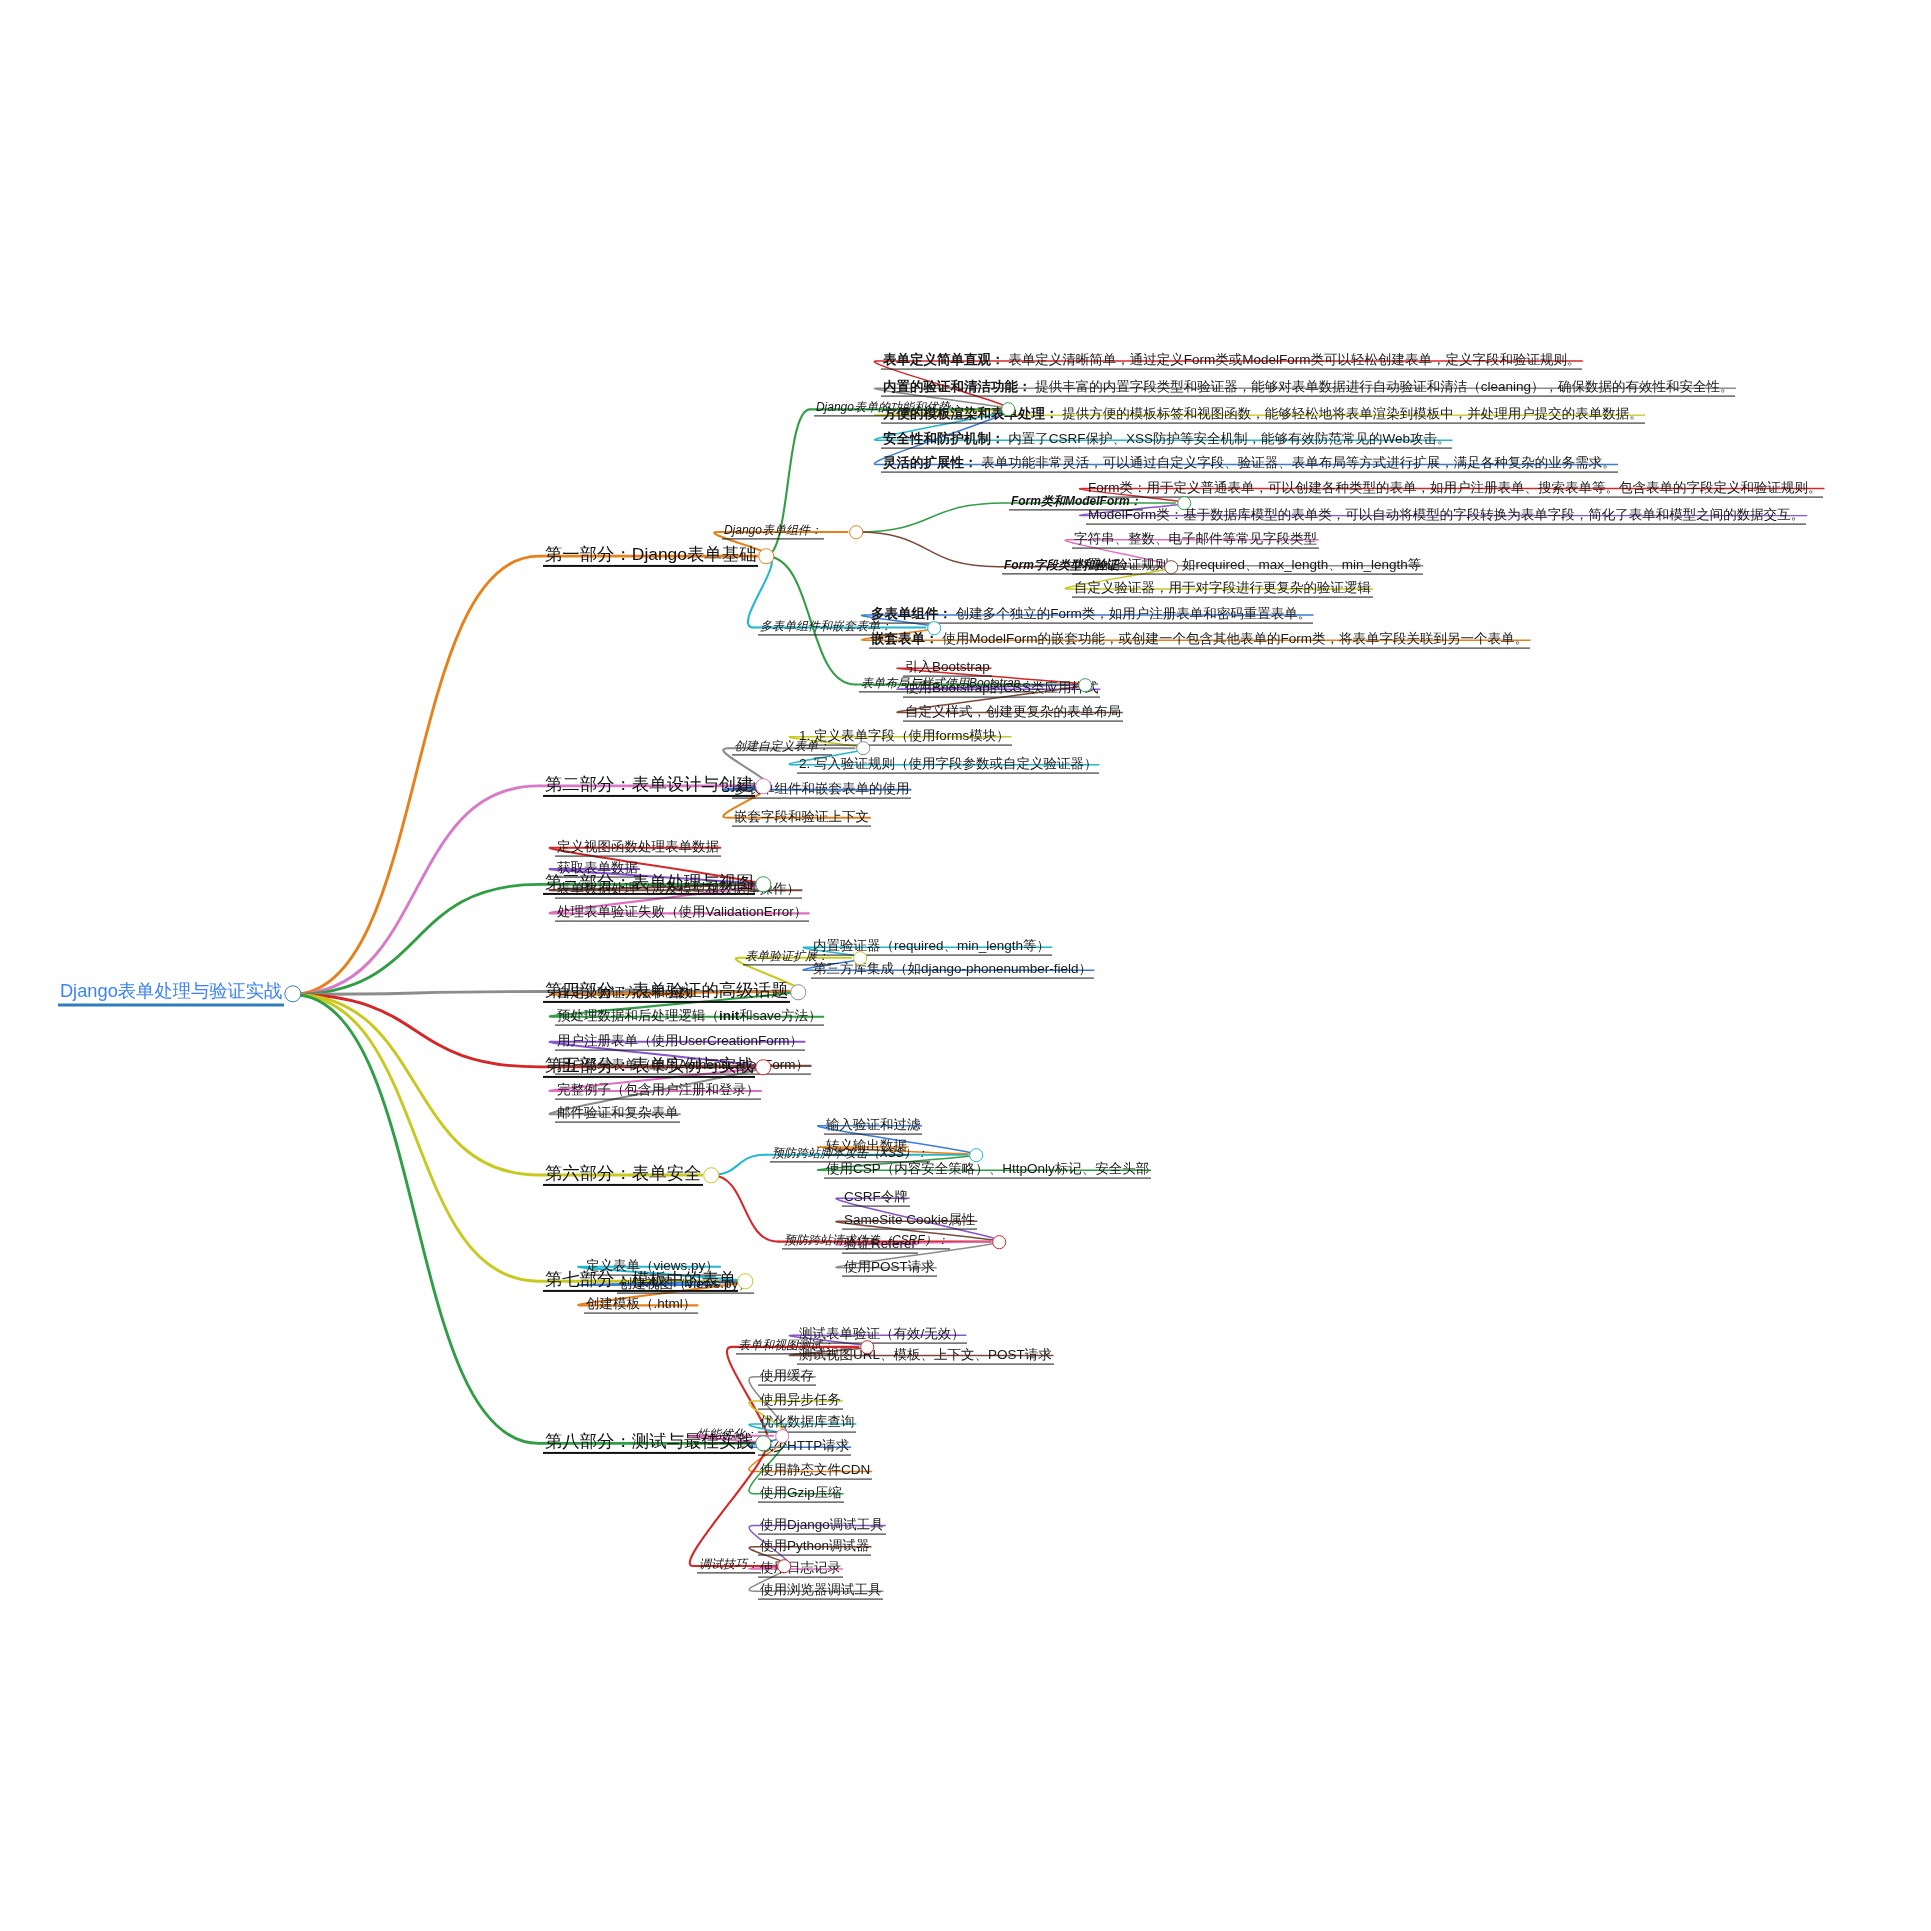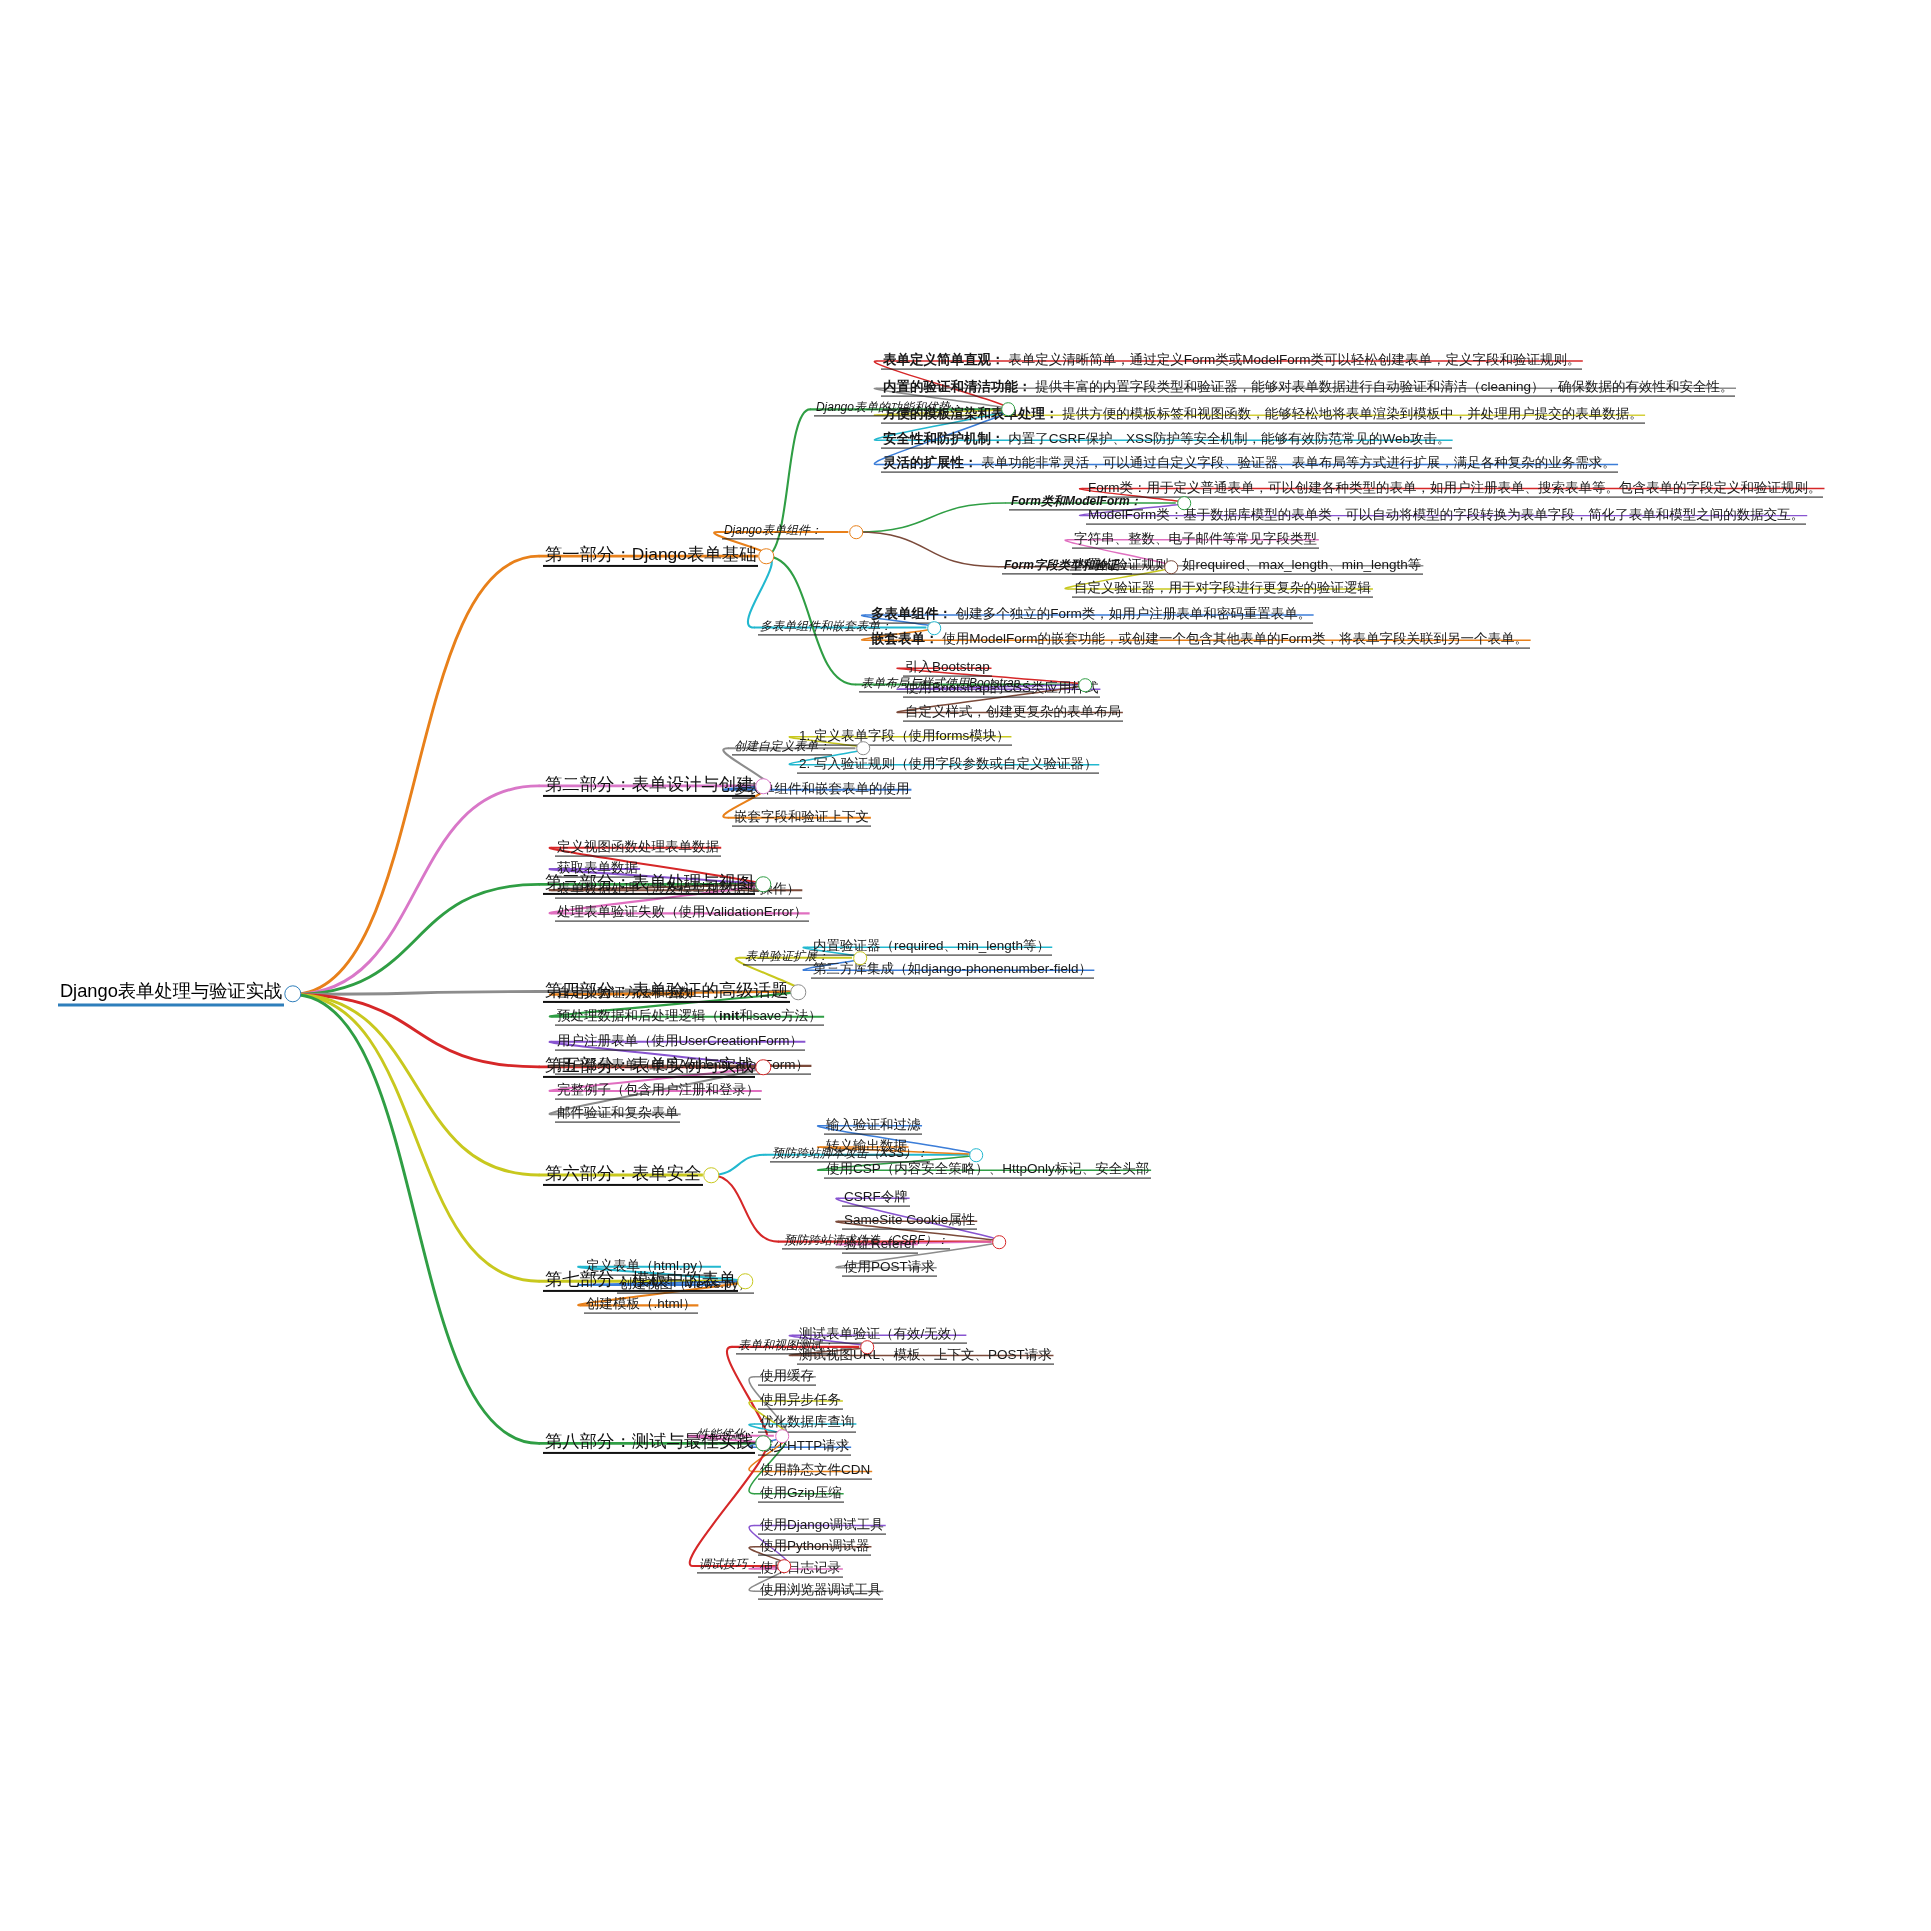--- a/index.html
+++ b/index.html
@@ -5,21 +5,21 @@
   html,body{margin:0;padding:0;background:#ffffff;}
   body{width:1931px;height:1931px;font-family:"Liberation Sans","DejaVu Sans",sans-serif;overflow:hidden;}
   #stage{position:relative;width:1931px;height:1931px;}
   svg#wires{position:absolute;left:0;top:0;width:1931px;height:1931px;pointer-events:none;}
 
   .node{position:absolute;white-space:nowrap;color:#1a1a1a;line-height:1.1;
         transform:translateY(-50%);}
   .node .txt{display:inline-block;padding:0 1.9px 1px 1.9px;}
 
   
-  .root{font-size:18.3px;color:#000000;}
+  .root{font-size:18.3px;color:#3b82f6;}
   .root .txt{border-bottom:3.9px solid #2e7ebb;padding-bottom:1.9px;}
 
   
   .l1{font-size:17.4px;}
   .l1 .txt{border-bottom:2.4px solid currentColor;color:#111;}
 
   
   .l2{font-size:12px;font-style:italic;}
   .l2 .txt{border-bottom:1.9px solid currentColor;color:#141414;}
 
@@ -235,21 +235,21 @@
       <div class="node l2" style="left: 770px; top: 1155px; color: rgb(34, 184, 207);"><span class="txt">预防跨站脚本攻击（XSS）：</span></div>
       <div class="node l3" style="left: 824px; top: 1126px; color: rgb(59, 125, 216);"><span class="txt">输入验证和过滤</span></div>
       <div class="node l3" style="left: 824px; top: 1147px; color: rgb(232, 128, 26);"><span class="txt">转义输出数据</span></div>
       <div class="node l3" style="left: 824px; top: 1170px; color: rgb(47, 158, 68);"><span class="txt">使用CSP（内容安全策略）、HttpOnly标记、安全头部</span></div>
       <div class="node l2" style="left: 782px; top: 1242px; color: rgb(214, 39, 40);"><span class="txt">预防跨站请求伪造（CSRF）：</span></div>
       <div class="node l3" style="left: 842px; top: 1198px; color: rgb(136, 84, 208);"><span class="txt">CSRF令牌</span></div>
       <div class="node l3" style="left: 842px; top: 1221px; color: rgb(123, 74, 58);"><span class="txt">SameSite Cookie属性</span></div>
       <div class="node l3" style="left: 842px; top: 1245px; color: rgb(224, 111, 192);"><span class="txt">验证Referer</span></div>
       <div class="node l3" style="left: 842px; top: 1268px; color: rgb(140, 140, 140);"><span class="txt">使用POST请求</span></div>
       <div class="node l1" style="left: 543px; top: 1281px; color: rgb(200, 200, 30);"><span class="txt">第七部分：模板中的表单</span></div>
-      <div class="node l3" style="left: 584px; top: 1267px; color: rgb(34, 184, 207);"><span class="txt">定义表单（html.py）</span></div>
+      <div class="node l3" style="left: 584px; top: 1267px; color: rgb(34, 184, 207);"><span class="txt">定义表单（views.py）</span></div>
       <div class="node l3" style="left: 584px; top: 1285px; color: rgb(59, 125, 216); margin-left: 33px;"><span class="txt">创建视图（views.py）</span></div>
       <div class="node l3" style="left: 584px; top: 1305px; color: rgb(232, 128, 26);"><span class="txt">创建模板（.html）</span></div>
       <div class="node l1" style="left: 543px; top: 1443px; color: rgb(47, 158, 68);"><span class="txt">第八部分：测试与最佳实践</span></div>
       <div class="node l2" style="left: 736px; top: 1347px; color: rgb(214, 39, 40);"><span class="txt">表单和视图测试：</span></div>
       <div class="node l3" style="left: 797px; top: 1335px; color: rgb(136, 84, 208);"><span class="txt">测试表单验证（有效/无效）</span></div>
       <div class="node l3" style="left: 797px; top: 1356px; color: rgb(123, 74, 58);"><span class="txt">测试视图URL、模板、上下文、POST请求</span></div>
       <div class="node l2" style="left: 695px; top: 1436px; color: rgb(224, 111, 192);"><span class="txt">性能优化：</span></div>
       <div class="node l3" style="left: 758px; top: 1377px; color: rgb(140, 140, 140);"><span class="txt">使用缓存</span></div>
       <div class="node l3" style="left: 758px; top: 1401px; color: rgb(200, 200, 30);"><span class="txt">使用异步任务</span></div>
       <div class="node l3" style="left: 758px; top: 1424px; color: rgb(34, 184, 207); font-family: Liberation Mono, monospace;"><span class="txt">优化数据库查询</span></div>

